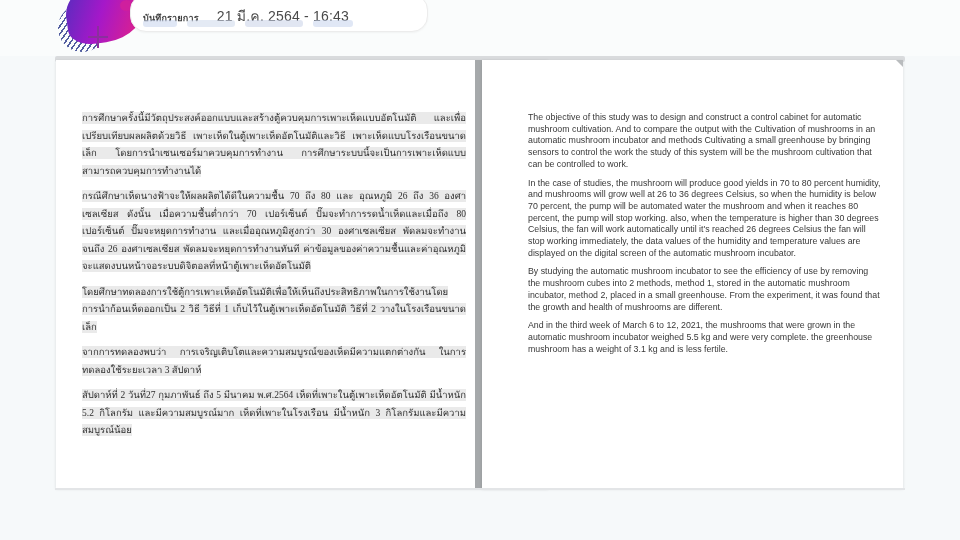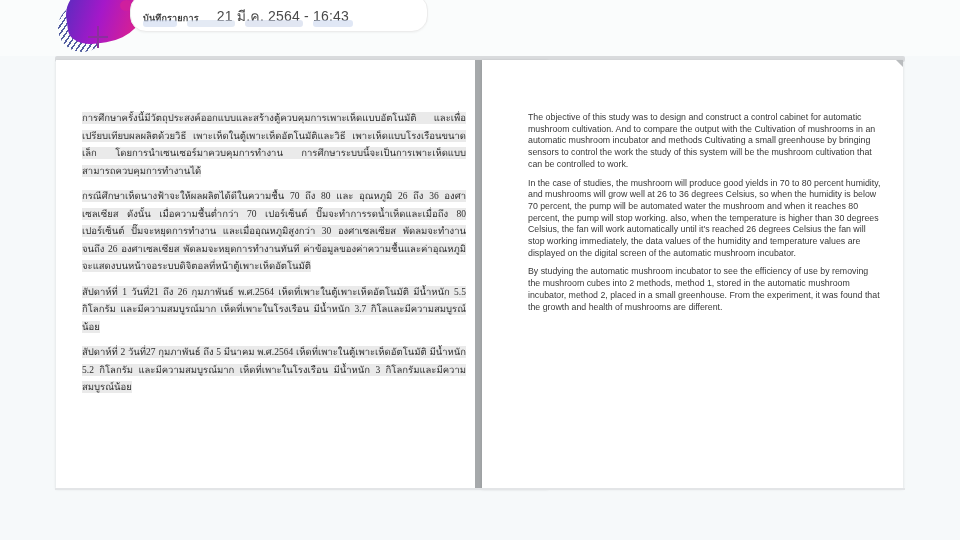--- a/index.html
+++ b/index.html
@@ -80,32 +80,34 @@
   </div>
 
   <div class="viewer">
     <div class="page-topband"></div>
 
     <div class="page page-thai">
       <div class="dogear"></div>
       <div class="thai-text">
           <p class="tpara"><span class="hl">การศึกษาครั้งนี้มีวัตถุประสงค์ออกแบบและสร้างตู้ควบคุมการเพาะเห็ดแบบอัตโนมัติ และเพื่อเปรียบเทียบผลผลิตด้วยวิธี เพาะเห็ดในตู้เพาะเห็ดอัตโนมัติและวิธี เพาะเห็ดแบบโรงเรือนขนาดเล็ก โดยการนำเซนเซอร์มาควบคุมการทำงาน การศึกษาระบบนี้จะเป็นการเพาะเห็ดแบบสามารถควบคุมการทำงานได้</span></p>
           <p class="tpara"><span class="hl">กรณีศึกษาเห็ดนางฟ้าจะให้ผลผลิตได้ดีในความชื้น 70 ถึง 80 และ อุณหภูมิ 26 ถึง 36 องศาเซลเซียส ดังนั้น เมื่อความชื้นต่ำกว่า 70 เปอร์เซ็นต์ ปั๊มจะทำการรดน้ำเห็ดและเมื่อถึง 80 เปอร์เซ็นต์ ปั๊มจะหยุดการทำงาน และเมื่ออุณหภูมิสูงกว่า 30 องศาเซลเซียส พัดลมจะทำงานจนถึง 26 องศาเซลเซียส พัดลมจะหยุดการทำงานทันที ค่าข้อมูลของค่าความชื้นและค่าอุณหภูมิจะแสดงบนหน้าจอระบบดิจิตอลที่หน้าตู้เพาะเห็ดอัตโนมัติ</span></p>
-          <p class="tpara"><span class="hl">สัปดาห์ที่ 1 วันที่21 ถึง 26 กุมภาพันธ์ พ.ศ.2564 เห็ดที่เพาะในตู้เพาะเห็ดอัตโนมัติ มีน้ำหนัก 5.5 กิโลกรัม และมีความสมบูรณ์มาก เห็ดที่เพาะในโรงเรือน มีน้ำหนัก 3.7 กิโลและมีความสมบูรณ์น้อย</span></p>
+          <p class="tpara"><span class="hl">โดยศึกษาทดลองการใช้ตู้การเพาะเห็ดอัตโนมัติเพื่อให้เห็นถึงประสิทธิภาพในการใช้งานโดยการนำก้อนเห็ดออกเป็น 2 วิธี วิธีที่ 1 เก็บไว้ในตู้เพาะเห็ดอัตโนมัติ วิธีที่ 2 วางในโรงเรือนขนาดเล็ก</span></p>
+          <p class="tpara"><span class="hl">จากการทดลองพบว่า การเจริญเติบโตและความสมบูรณ์ของเห็ดมีความแตกต่างกัน ในการทดลองใช้ระยะเวลา 3 สัปดาห์</span></p>
           <p class="tpara"><span class="hl">สัปดาห์ที่ 2 วันที่27 กุมภาพันธ์ ถึง 5 มีนาคม พ.ศ.2564 เห็ดที่เพาะในตู้เพาะเห็ดอัตโนมัติ มีน้ำหนัก 5.2 กิโลกรัม และมีความสมบูรณ์มาก เห็ดที่เพาะในโรงเรือน มีน้ำหนัก 3 กิโลกรัมและมีความสมบูรณ์น้อย</span></p>
         </div>
     </div>
 
     <div class="page-gap"></div>
 
     <div class="page page-en">
       <div class="dogear"></div>
       <div class="en-text">
           <p class="epara"><span>The objective of this study was to design and construct a control cabinet for automatic mushroom cultivation. And to compare the output with the Cultivation of mushrooms in an automatic mushroom incubator and methods Cultivating a small greenhouse by bringing sensors to control the work the study of this system will be the mushroom cultivation that can be controlled to work.</span></p>
           <p class="epara"><span>In the case of studies, the mushroom will produce good yields in 70 to 80 percent humidity, and mushrooms will grow well at 26 to 36 degrees Celsius, so when the humidity is below 70 percent, the pump will be automated water the mushroom and when it reaches 80 percent, the pump will stop working. also, when the temperature is higher than 30 degrees Celsius, the fan will work automatically until it's reached 26 degrees Celsius the fan will stop working immediately, the data values of the humidity and temperature values are displayed on the digital screen of the automatic mushroom incubator.</span></p>
           <p class="epara"><span>By studying the automatic mushroom incubator to see the efficiency of use by removing the mushroom cubes into 2 methods, method 1, stored in the automatic mushroom incubator, method 2, placed in a small greenhouse. From the experiment, it was found that the growth and health of mushrooms are different.</span></p>
+          <p class="epara"><span>And in the third week of March 6 to 12, 2021, the mushrooms that were grown in the automatic mushroom incubator weighed 5.5 kg and were very complete. the greenhouse mushroom has a weight of 3.1 kg and is less fertile.</span></p>
         </div>
     </div>
 
     <div class="page-bottomline"></div>
   </div>
 
 </div>
 
 </body></html>

